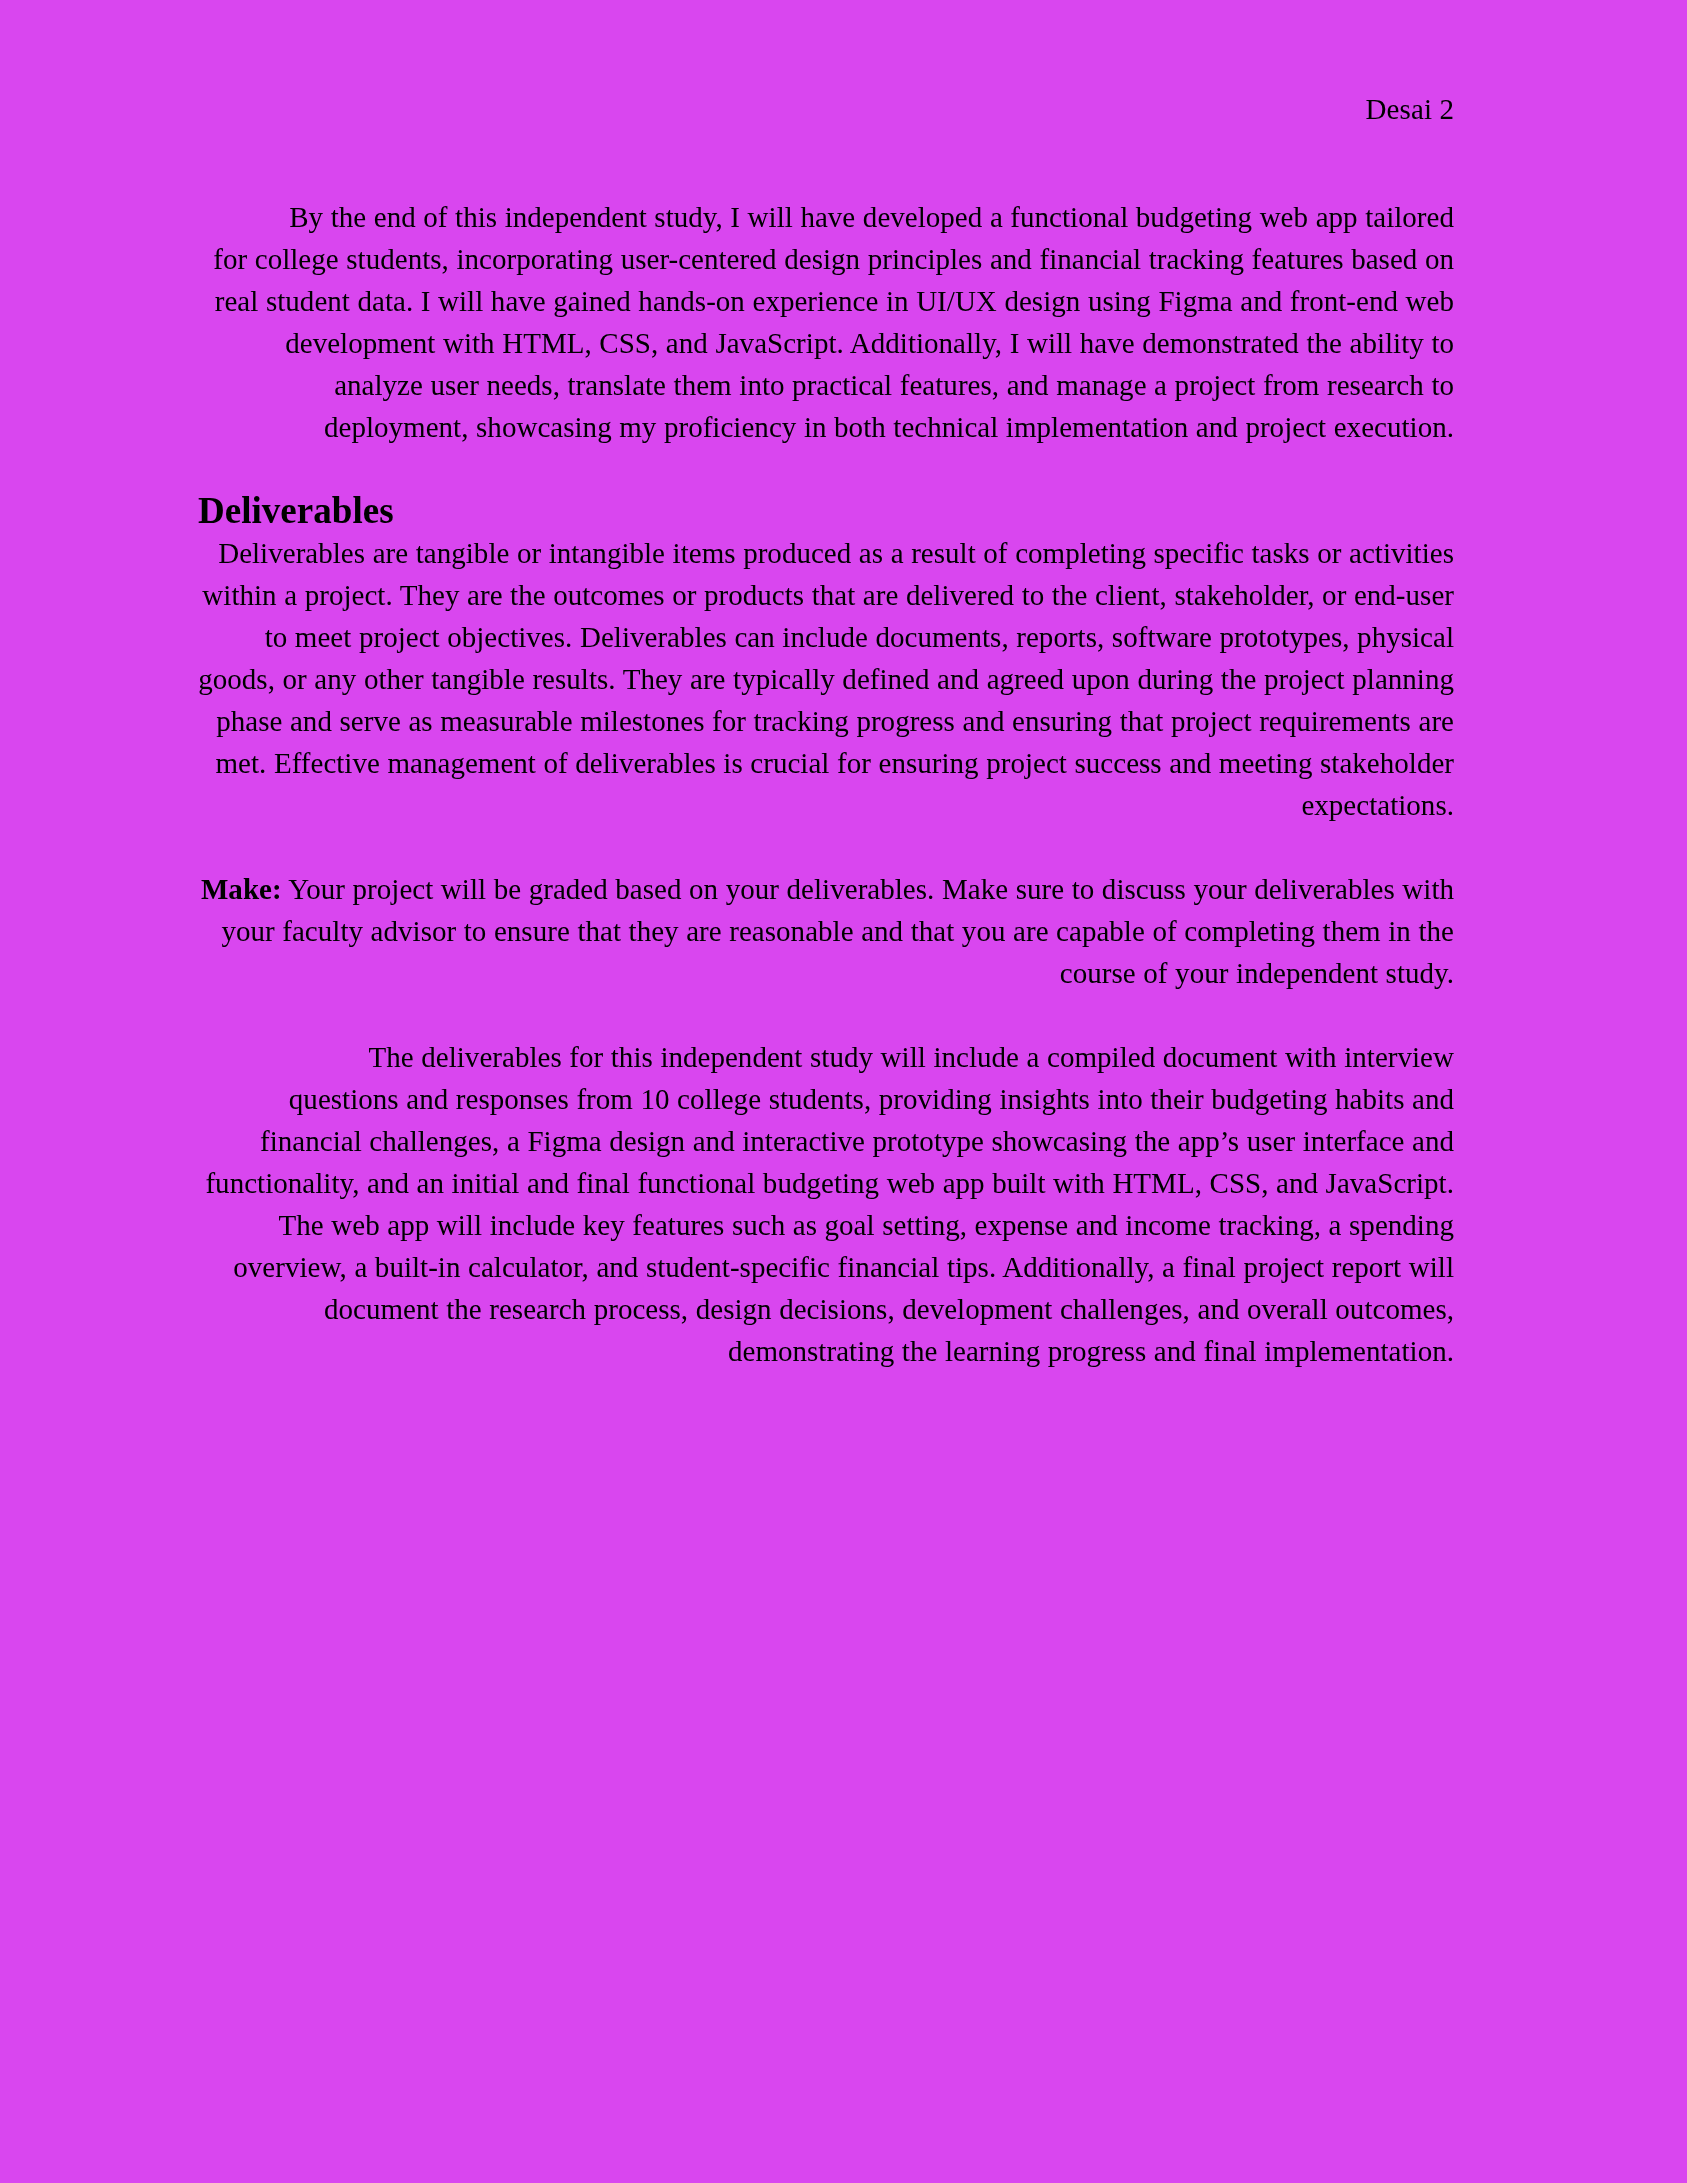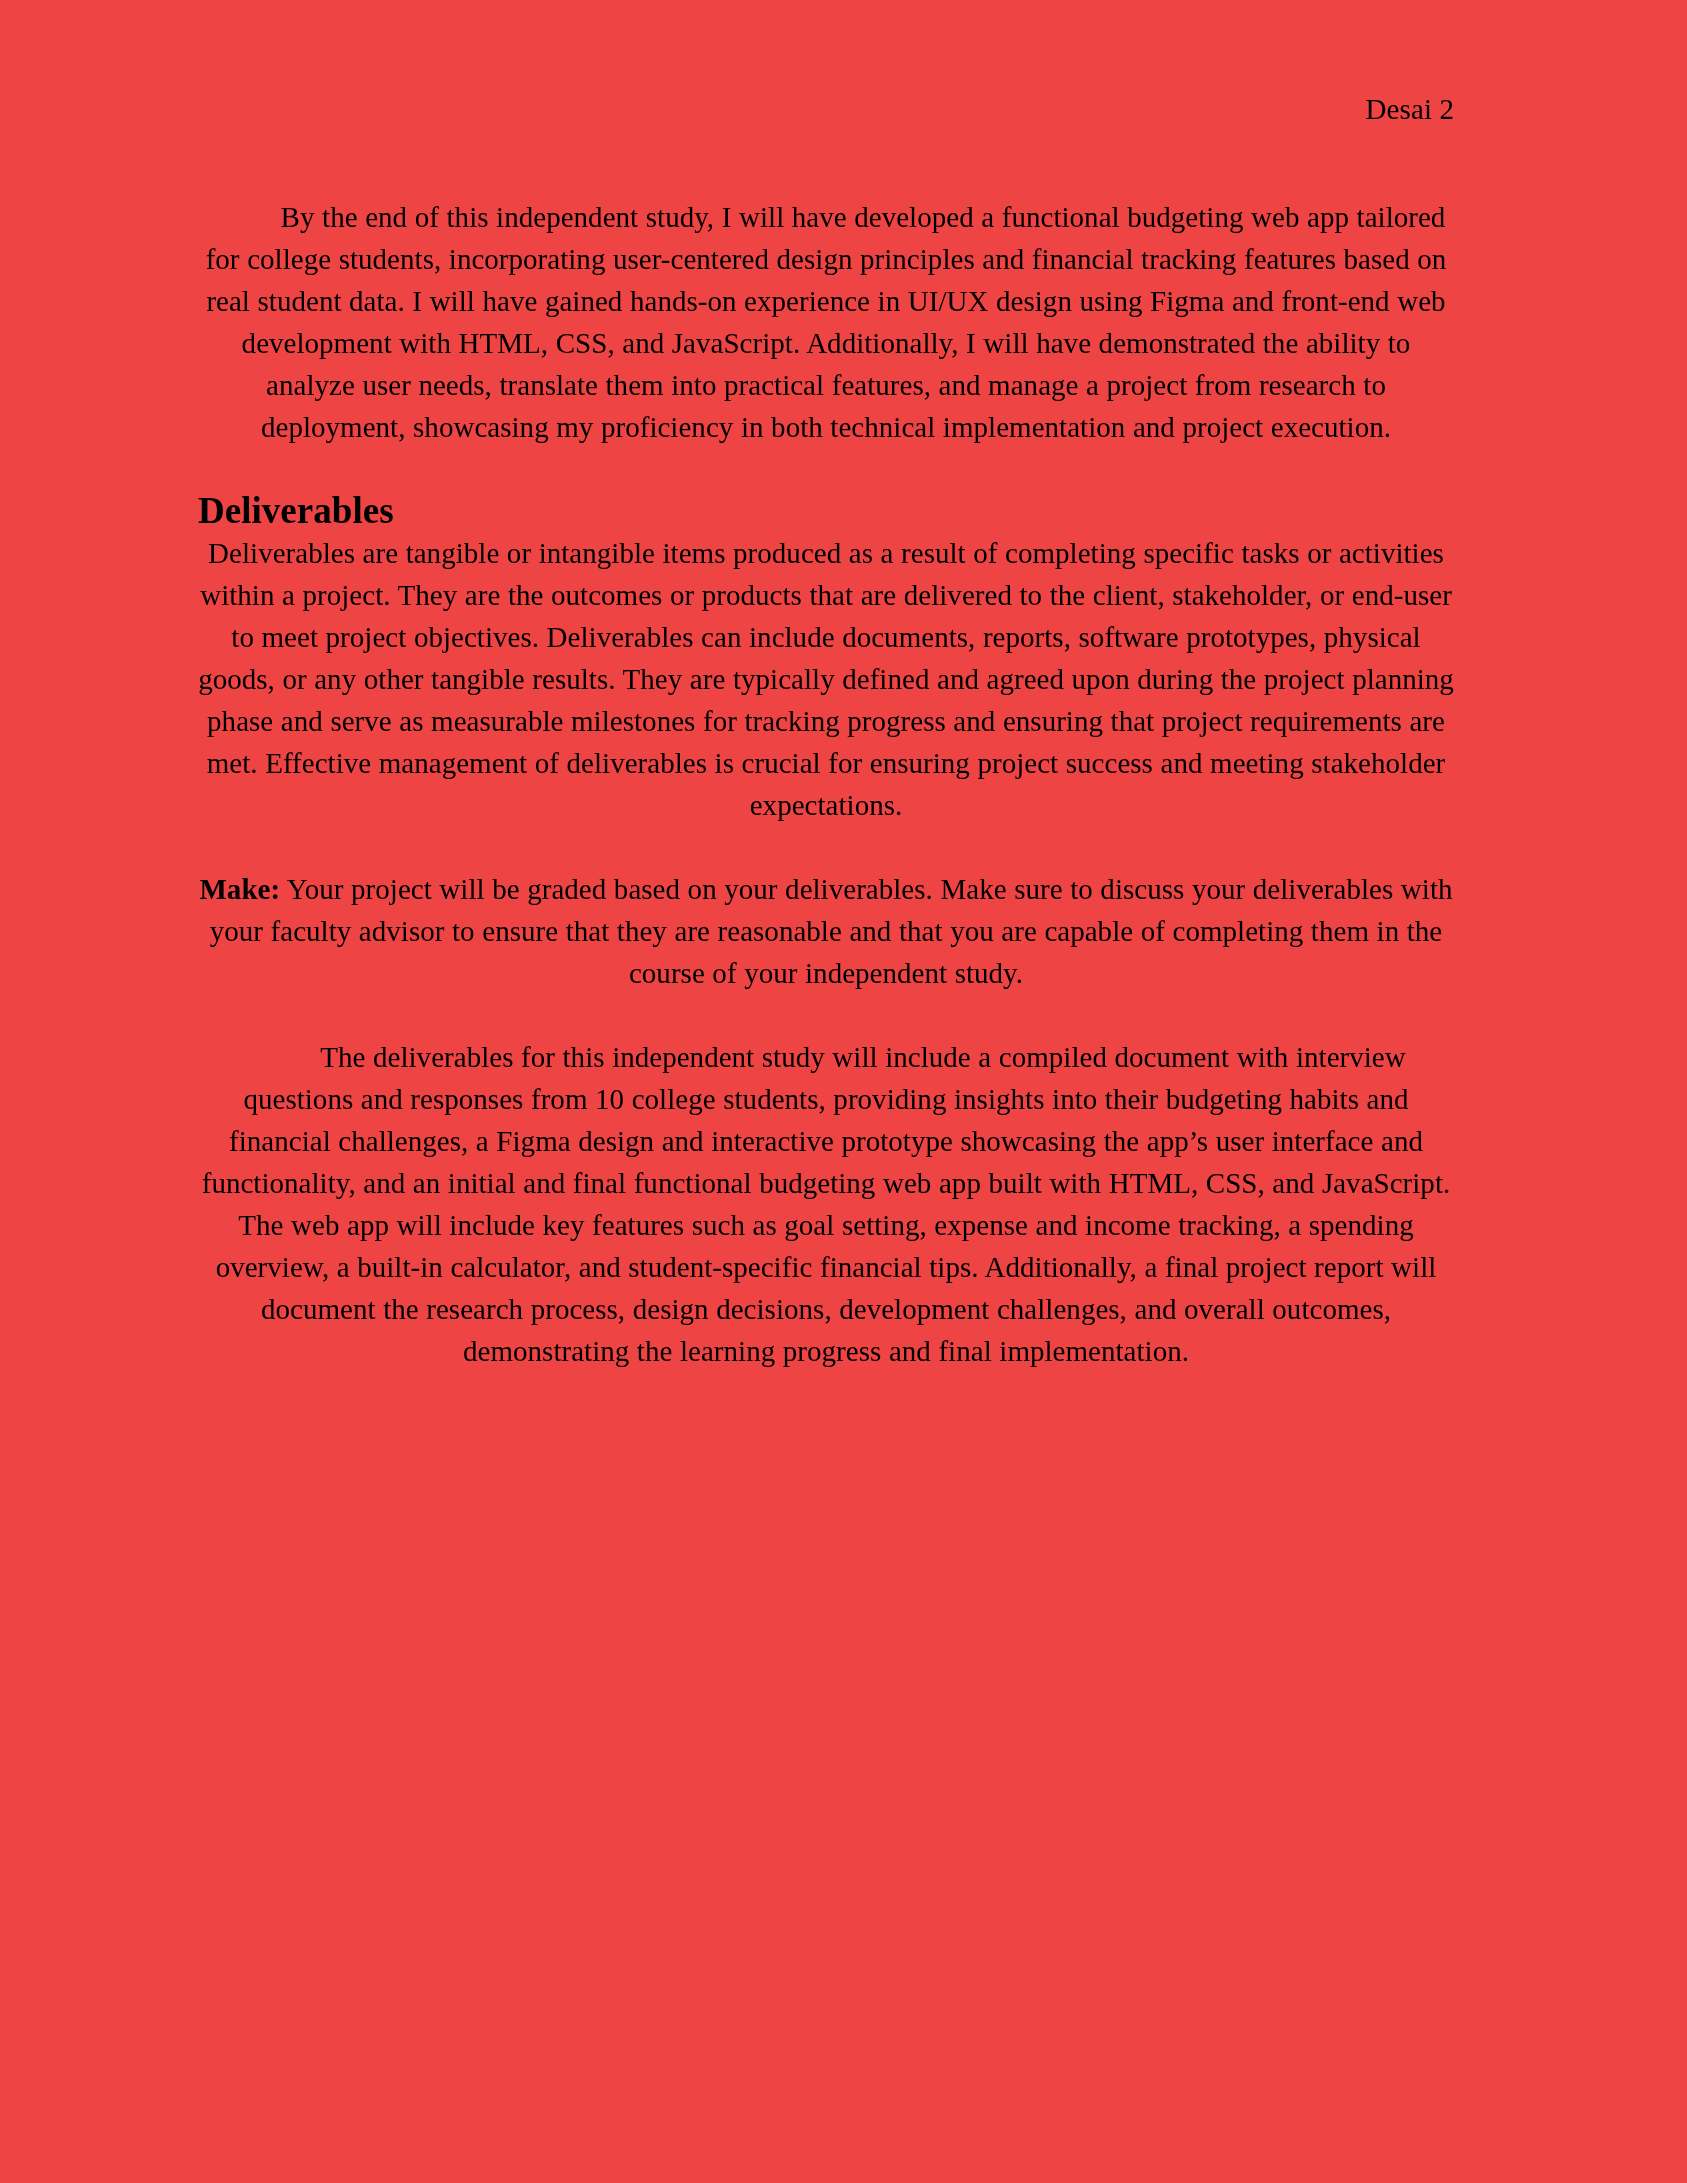--- a/index.html
+++ b/index.html
@@ -12,21 +12,21 @@
     height: 2183px;
     font-family: "Liberation Serif", "DejaVu Serif", serif;
     color: #000000;
     -webkit-font-smoothing: antialiased;
   }
 
   .page {
     position: relative;
     width: 1687px;
     height: 2183px;
-    background: #ef4444;
+    background: #d946ef;
     box-sizing: border-box;
     overflow: hidden;
   }
 
   
   .running-header {
     position: absolute;
     top: 91px;
     left: 198px;
     width: 1256px;
@@ -41,21 +41,21 @@
     position: absolute;
     top: 196px;
     left: 198px;
     width: 1256px;
   }
 
   p.body-para {
     margin: 0;
     font-size: 29px;
     line-height: 42px;
-    text-align: center;
+    text-align: right;
     letter-spacing: 0.03px;
     word-spacing: 0.3px;
   }
 
   p.indented {
     text-indent: 74px;
   }
 
   p.italic-block {
     text-indent: 0;

